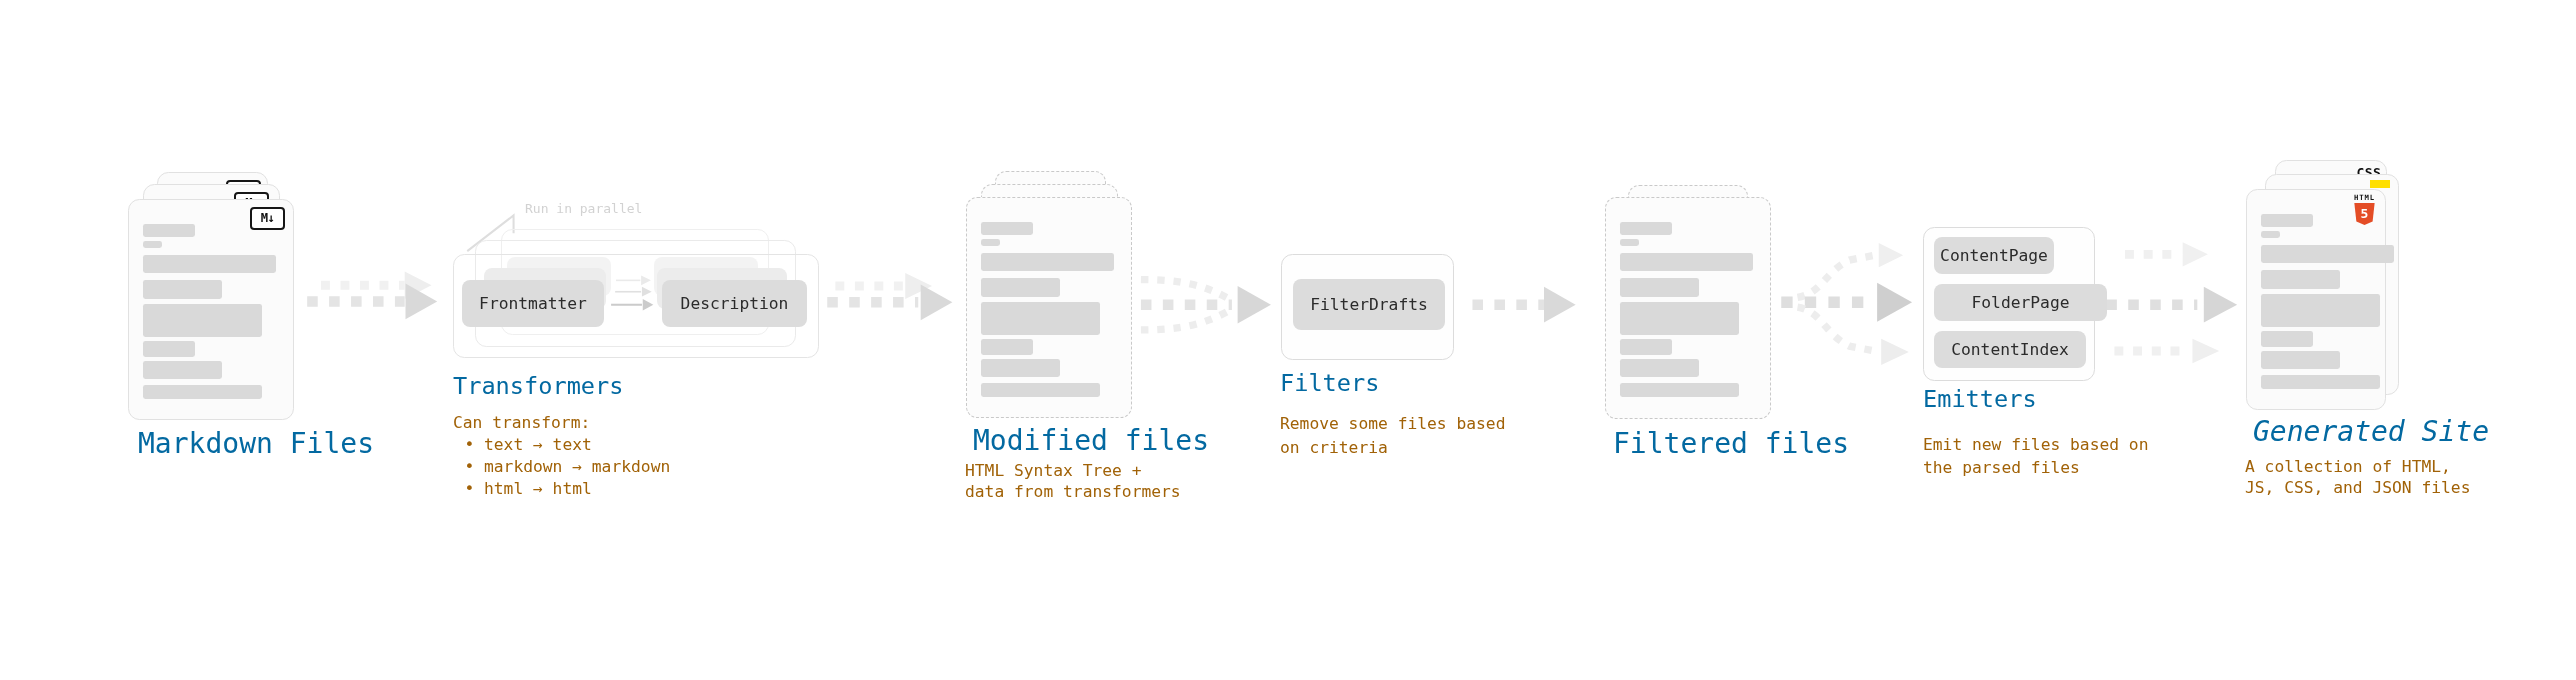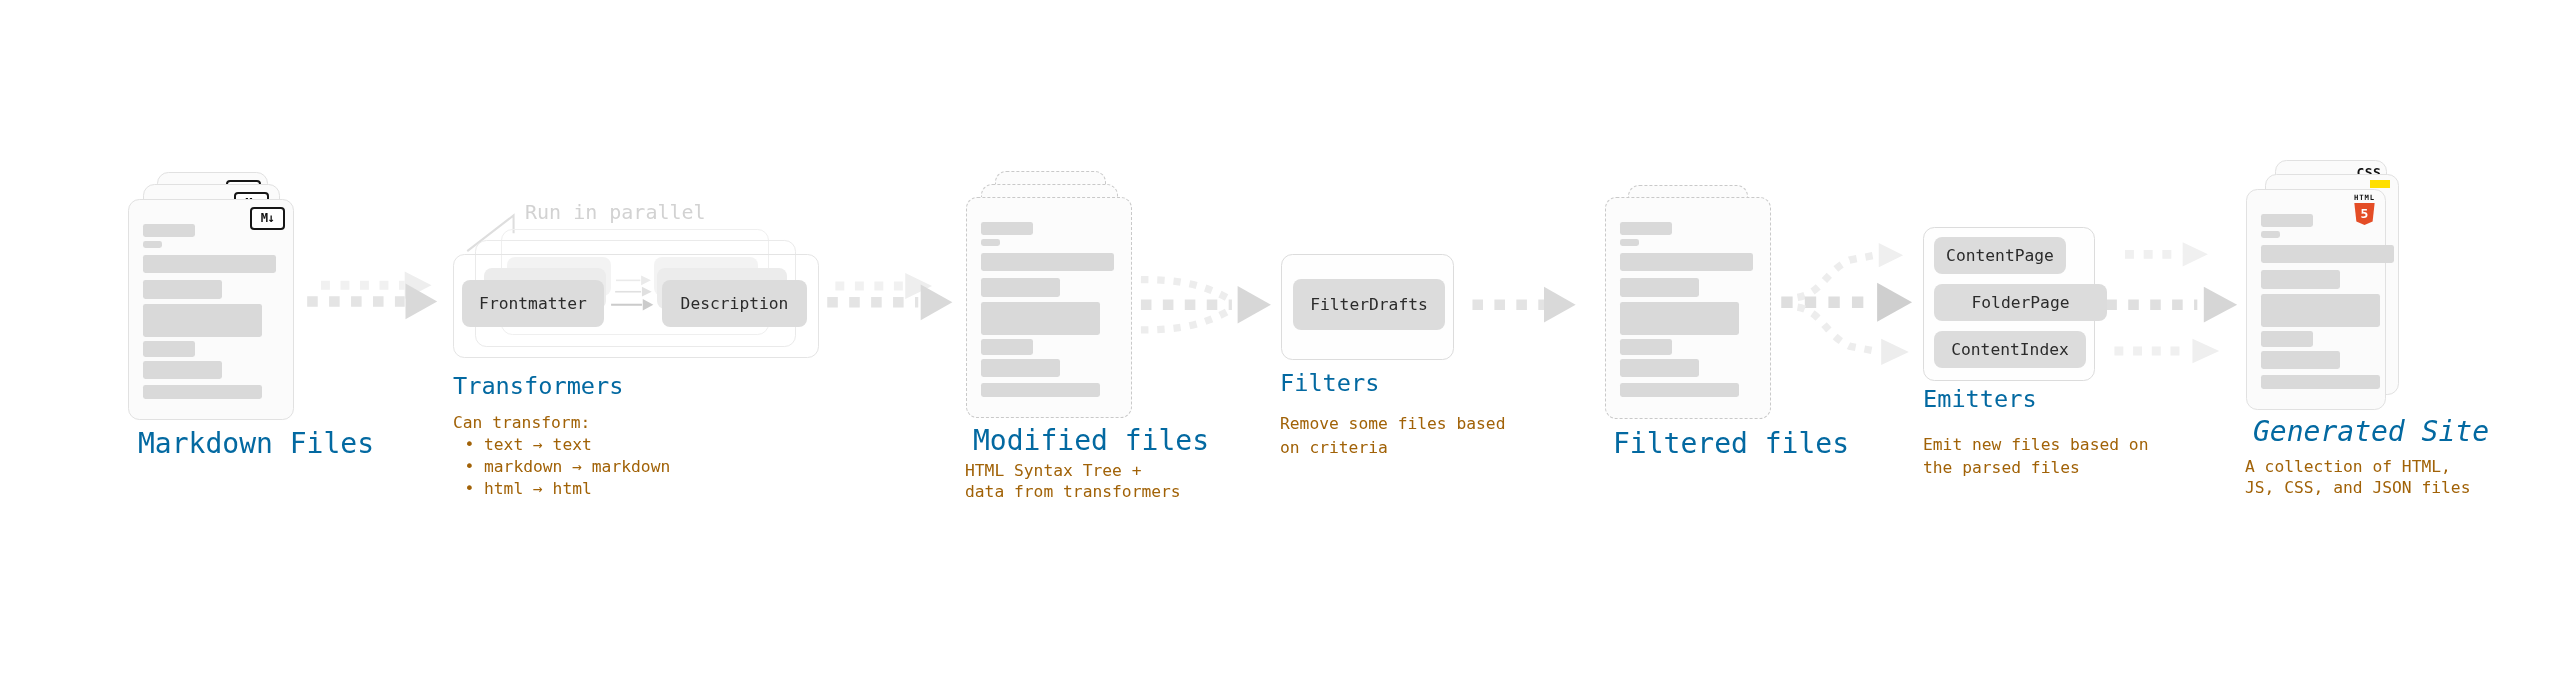--- a/index.html
+++ b/index.html
@@ -20,21 +20,21 @@
   .outline{position:absolute;border:1.6px solid #e8e8e8;border-radius:11.4px;background:transparent;box-sizing:border-box;}
   .panel{position:absolute;border:1.6px solid #dcdcdc;border-radius:11.4px;background:#fefefe;box-sizing:border-box;}
   .chip{position:absolute;background:#dcdcdc;border-radius:8.1px;display:flex;align-items:center;justify-content:center;
     font-size:16.3px;color:#2b2b2b;white-space:nowrap;}
   .ghost{position:absolute;border-radius:8.1px;}
   
   .heading{position:absolute;font-size:23.6px;font-weight:500;color:#0369a1;white-space:nowrap;line-height:1;}
   .artifact-label{font-size:28px;margin-left:8px;}
   .desc{position:absolute;font-size:16.3px;color:#a16207;line-height:21px;white-space:nowrap;}
   .desc .indent{padding-left:11.4px;}
-  .note{position:absolute;font-size:20px;color:#d2d2d2;white-space:nowrap;line-height:1;}
+  .note{position:absolute;font-size:13px;color:#d2d2d2;white-space:nowrap;line-height:1;}
   
   .css-badge{position:absolute;width:23px;text-align:center;}
   .css-badge .txt{font-size:13px;font-weight:bold;color:#111;line-height:1;letter-spacing:0.4px;}
   .css-badge .bar-u{height:3.3px;border-radius:0.8px;margin-top:0.8px;}
   .js-badge{position:absolute;width:19.5px;height:8.1px;}
   .html5-badge{position:absolute;width:28px;text-align:center;}
   .html5-badge .txt{font-size:7.3px;font-weight:bold;color:#111;letter-spacing:0.8px;line-height:1;}
   .html5-shield{width:20.3px;height:22px;margin:1.6px auto 0;color:#fff;font-size:13px;font-weight:bold;
     display:flex;align-items:center;justify-content:center;
     clip-path:polygon(0 0,100% 0,90% 84%,50% 100%,10% 84%);}
@@ -190,21 +190,21 @@
           <div class="bar" style="top: 141px; height: 16.3px; width: 52px;"></div>
           <div class="bar" style="top: 161px; height: 18px; width: 79px;"></div>
           <div class="bar" style="top: 185px; height: 14px; width: 119px;"></div>
         </div>
     </div>
     <div class="heading artifact-label" style="left:1605px;top:430px;">Filtered files</div>
   </div>
 
   <div>
     <div class="panel" style="left:1923px;top:227px;width:172px;height:154px;"></div>
-    <div class="chip" style="left:1934px;top:237px;width:132px;height:37px;">
+    <div class="chip" style="left:1934px;top:237px;width:120px;height:37px;">
         <span>ContentPage</span>
       </div>
     <div class="chip" style="left:1934px;top:284px;width:173px;height:37px;">
         <span>FolderPage</span>
       </div>
     <div class="chip" style="left:1934px;top:331px;width:152px;height:37px;">
         <span>ContentIndex</span>
       </div>
     <div class="heading" style="left:1923px;top:388px;">Emitters</div>
     <div class="desc" style="left:1923px;top:433px;line-height:23px;">

